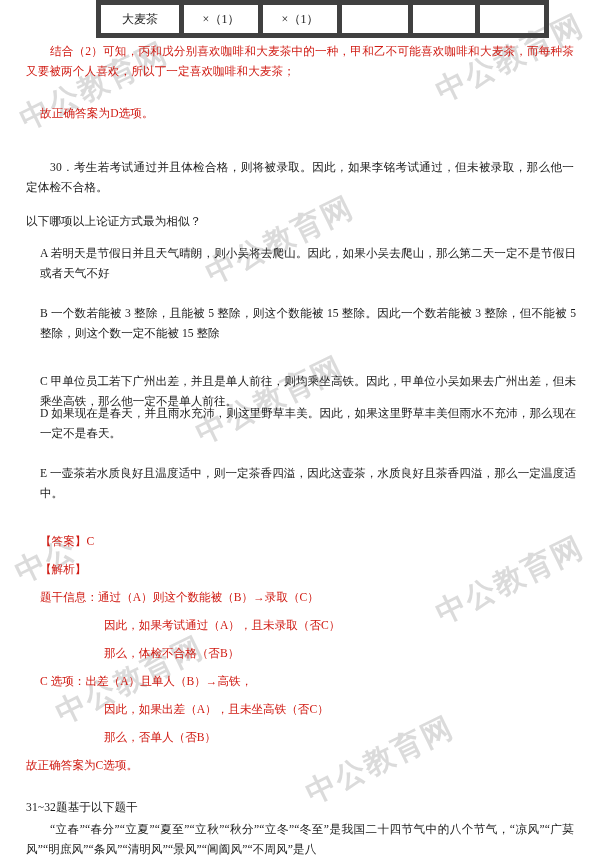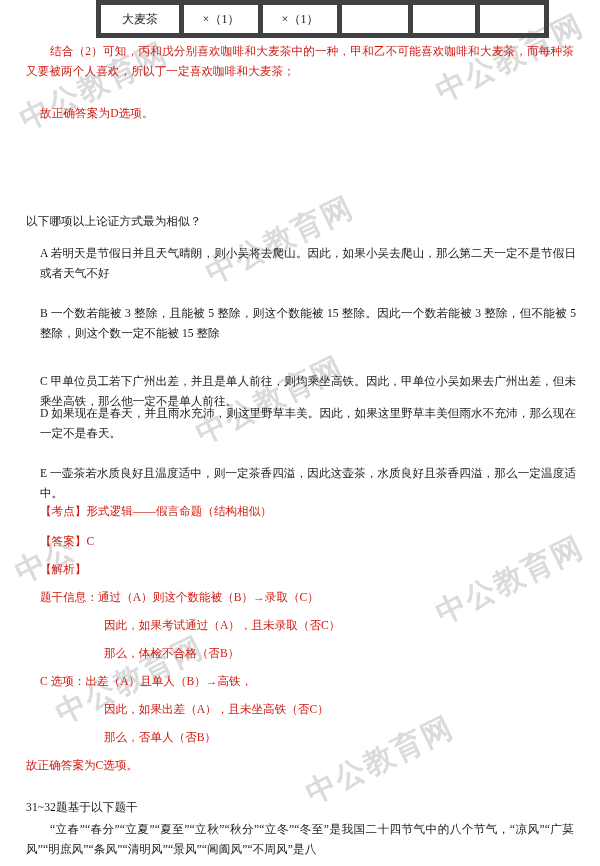--- a/index.html
+++ b/index.html
@@ -143,32 +143,30 @@
         <td class="c5"></td>
       </tr>
     </tbody>
       </table>
   </div>
 
   <div class="para block-width red indent2" style="top:42px;">结合（2）可知，丙和戊分别喜欢咖啡和大麦茶中的一种，甲和乙不可能喜欢咖啡和大麦茶，而每种茶又要被两个人喜欢，所以丁一定喜欢咖啡和大麦茶；</div>
 
   <div class="para red" style="left:40px; top:104px; width:540px;">故正确答案为D选项。</div>
 
+  <div class="para block-width indent2" style="top:158px;">30．考生若考试通过并且体检合格，则将被录取。因此，如果李铭考试通过，但未被录取，那么他一定体检不合格。</div>
 
   <div class="para block-width" style="top:212px;">以下哪项以上论证方式最为相似？</div>
 
   <div class="opt" style="top:244px;">A 若明天是节假日并且天气晴朗，则小吴将去爬山。因此，如果小吴去爬山，那么第二天一定不是节假日或者天气不好</div>
   <div class="opt" style="top:304px;">B 一个数若能被 3 整除，且能被 5 整除，则这个数能被 15 整除。因此一个数若能被 3 整除，但不能被 5 整除，则这个数一定不能被 15 整除</div>
   <div class="opt" style="top:344px;margin-top:28px;">C 甲单位员工若下广州出差，并且是单人前往，则均乘坐高铁。因此，甲单位小吴如果去广州出差，但未乘坐高铁，那么他一定不是单人前往。</div>
   <div class="opt" style="top:404px;">D 如果现在是春天，并且雨水充沛，则这里野草丰美。因此，如果这里野草丰美但雨水不充沛，那么现在一定不是春天。</div>
   <div class="opt" style="top:464px;">E 一壶茶若水质良好且温度适中，则一定茶香四溢，因此这壶茶，水质良好且茶香四溢，那么一定温度适中。</div>
 
-  <div class="tagline" style="top:502px;">
-    <span>【考点】</span><span>形式逻辑——假言命题（结构相似）</span>
-  </div>
 
   <div class="tagline" style="top:532px;">
     <span>【答案】</span><span>C</span>
   </div>
 
   <div class="tagline" style="top:560px;">
     <span>【解析】</span>
   </div>
 
   <div class="ana-line" style="left:40px; top:588px;">题干信息：通过（A）则这个数能被（B）→录取（C）</div>

